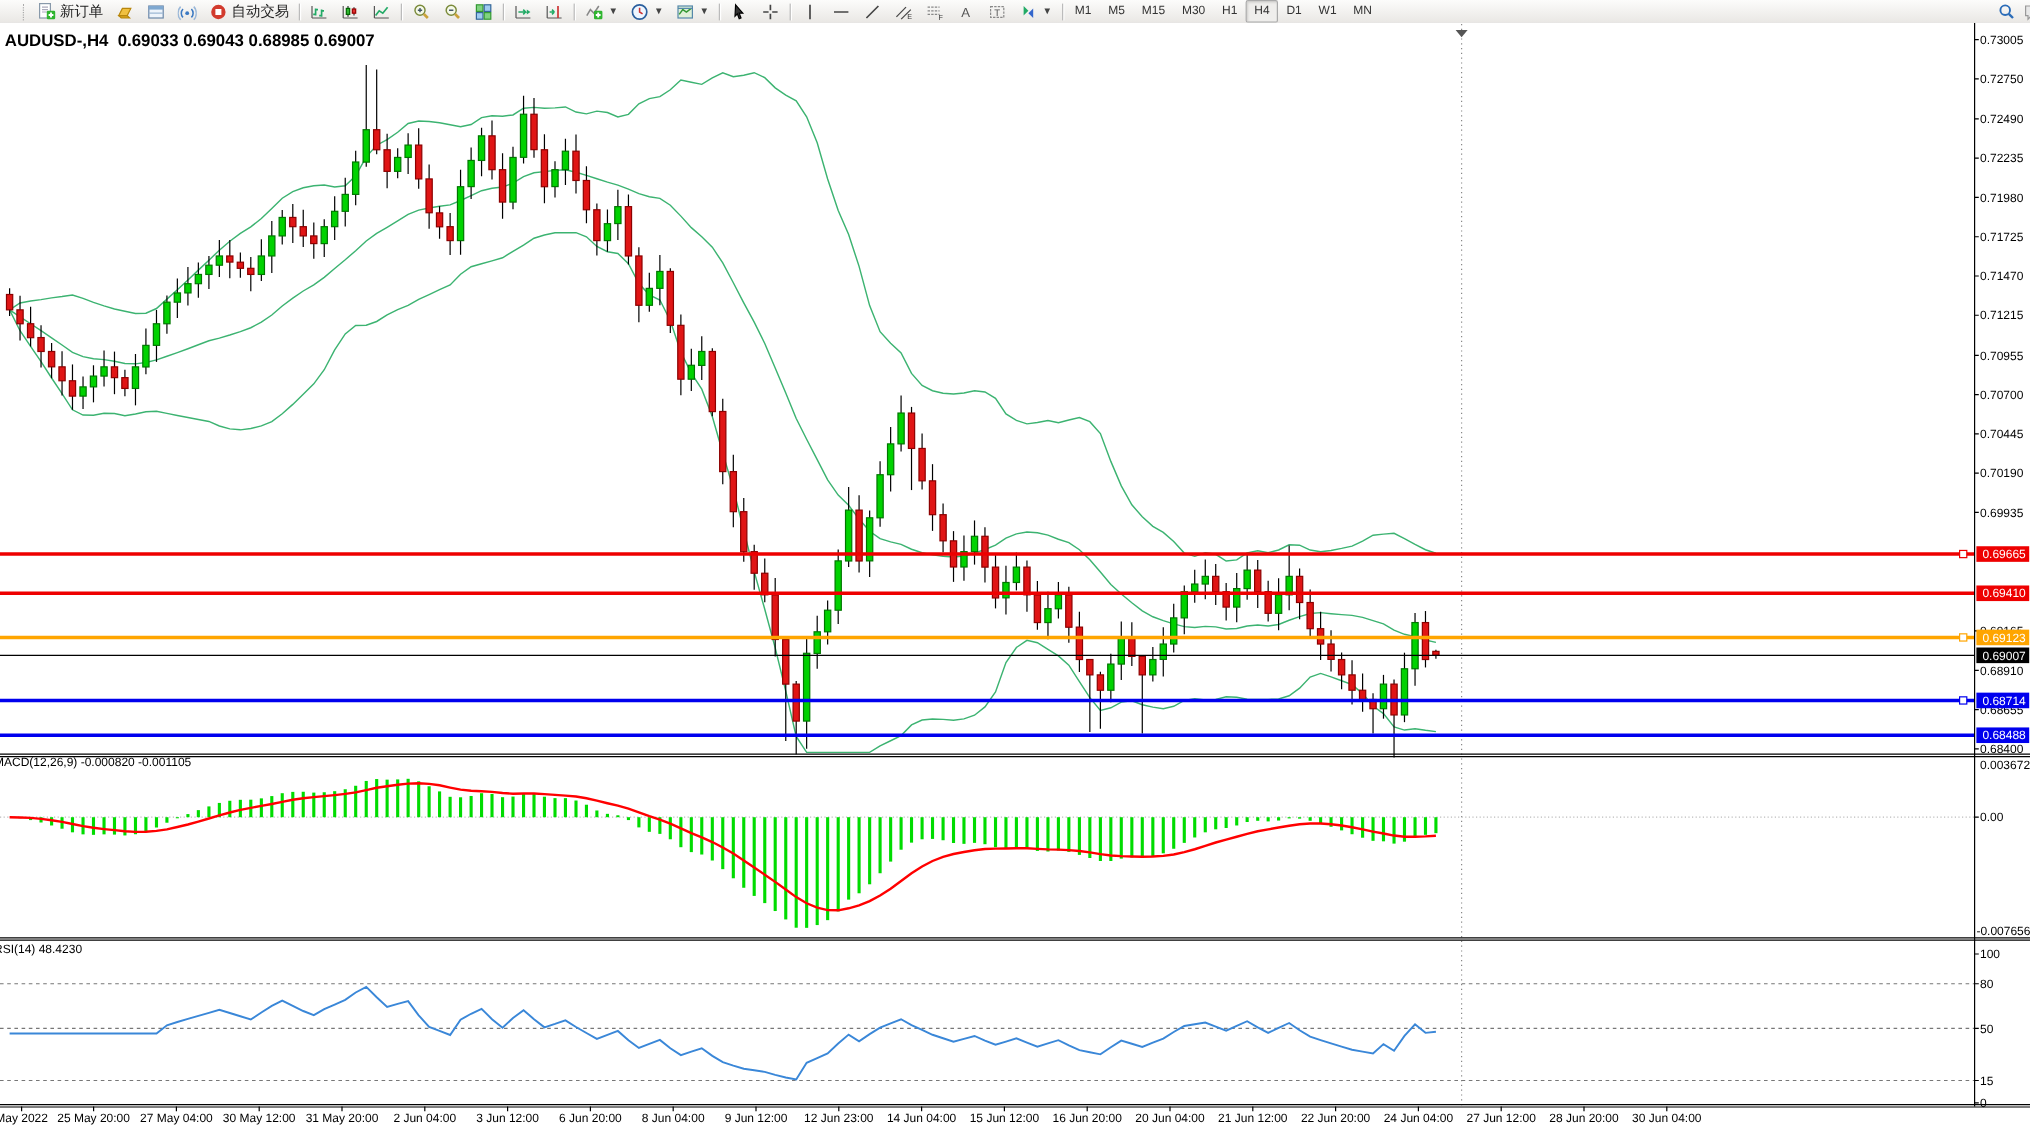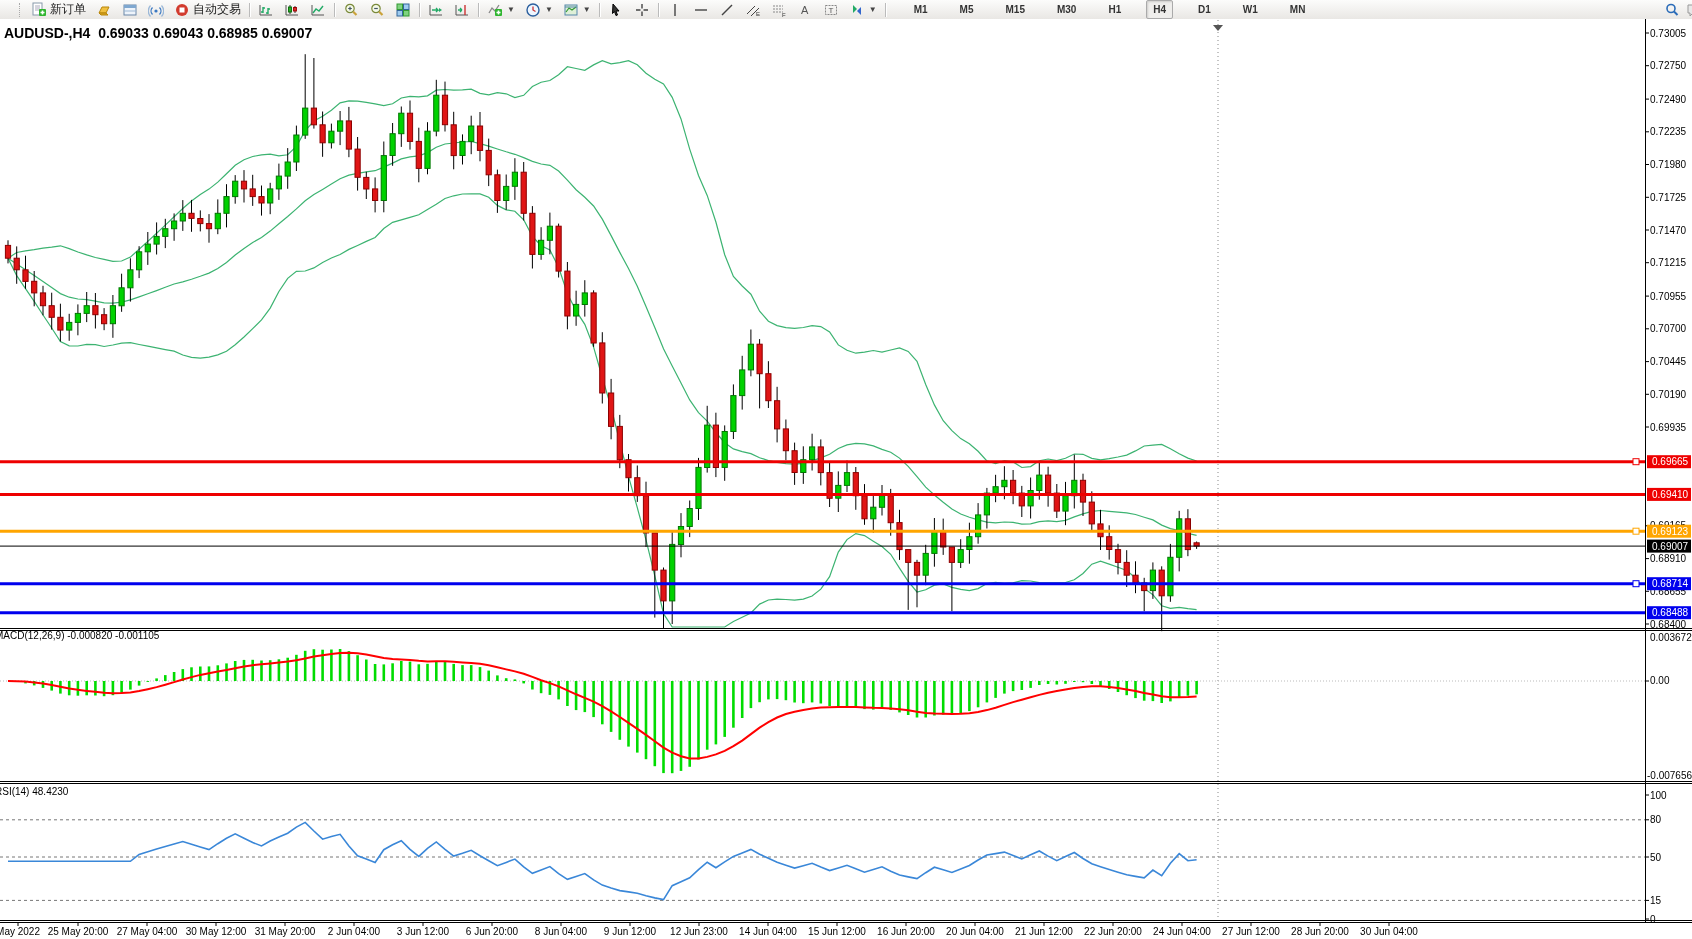--- a/index.html
+++ b/index.html
@@ -7,21 +7,21 @@
   
   #toolbar{position:absolute;left:0;top:0;width:1692px;height:19px;
     background:linear-gradient(#fcfcfb,#e9e7e4);border-bottom:1px solid #b9b6b2;
     display:flex;align-items:center;font-size:12px;color:#222;padding-left:16px;}
   .tb-btn{display:flex;align-items:center;gap:3px;height:17px;padding:0 4px;cursor:default;border:1px solid transparent;border-radius:2px;}
   .tb-sep{width:1px;height:14px;background:#bbb;margin:0 3px;box-shadow:1px 0 0 #fff;}
   .tb-grip{width:3px;height:14px;margin:0 3px;border-left:1px dotted #aaa;}
   .icon16{width:16px;height:16px;display:inline-flex;align-items:center;justify-content:center;position:relative;}
   .icon16 svg{display:block;}
   .dd{font-size:8px;color:#444;margin-left:1px;}
-  .tf-btn{font-size:10px;font-weight:bold;color:#333;padding:1px 6px;height:15px;line-height:15px;border:1px solid transparent;margin-left:18px;}
+  .tf-btn{font-size:10px;font-weight:normal;color:#333;padding:1px 6px;height:15px;line-height:15px;border:1px solid transparent;}
   .tf-btn.active{background:#efeeec;border:1px solid #aaa;box-shadow:inset 1px 1px 2px #00000022;border-radius:2px;}
   #tb-right{margin-left:auto;display:flex;align-items:center;gap:6px;padding-right:6px;}
   .badge{position:absolute;top:-4px;right:-6px;background:#e03423;color:#fff;font-size:8px;font-weight:bold;
     border-radius:7px;min-width:11px;height:11px;line-height:11px;text-align:center;border:1px solid #fff;}
   .cn{font-size:12px;}
   
   #chart-wrap{position:absolute;left:0;top:19px;width:1692px;height:920px;overflow:hidden;background:#fff;}
   #chart-svg{position:absolute;left:0;top:0;}
   #ohlc-title{position:absolute;left:4px;top:6px;font-size:14px;font-weight:bold;color:#000;white-space:pre;}
   .pane-label{position:absolute;left:-5px;font-size:10px;color:#000;white-space:pre;}

